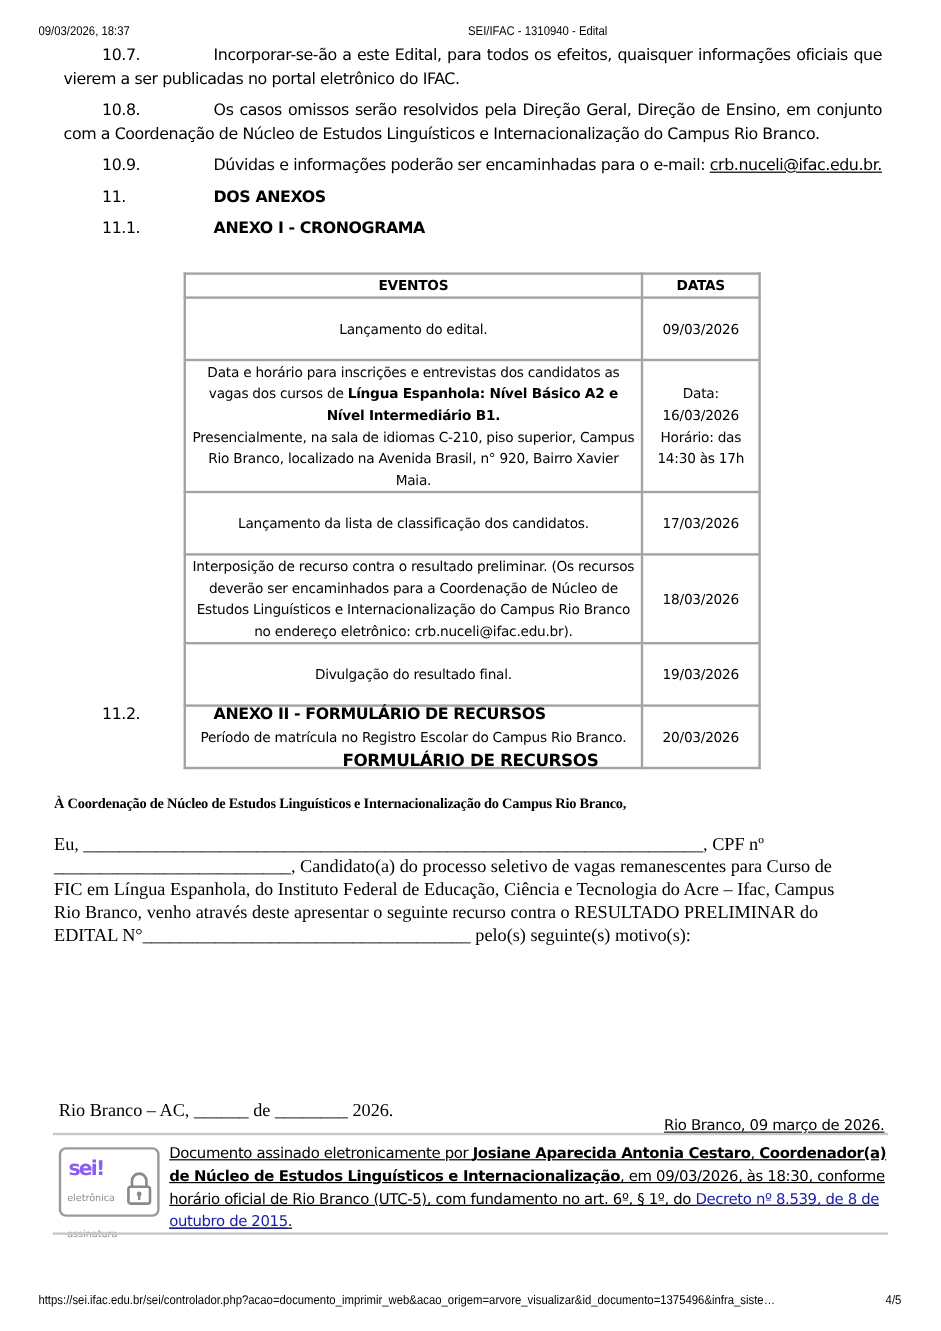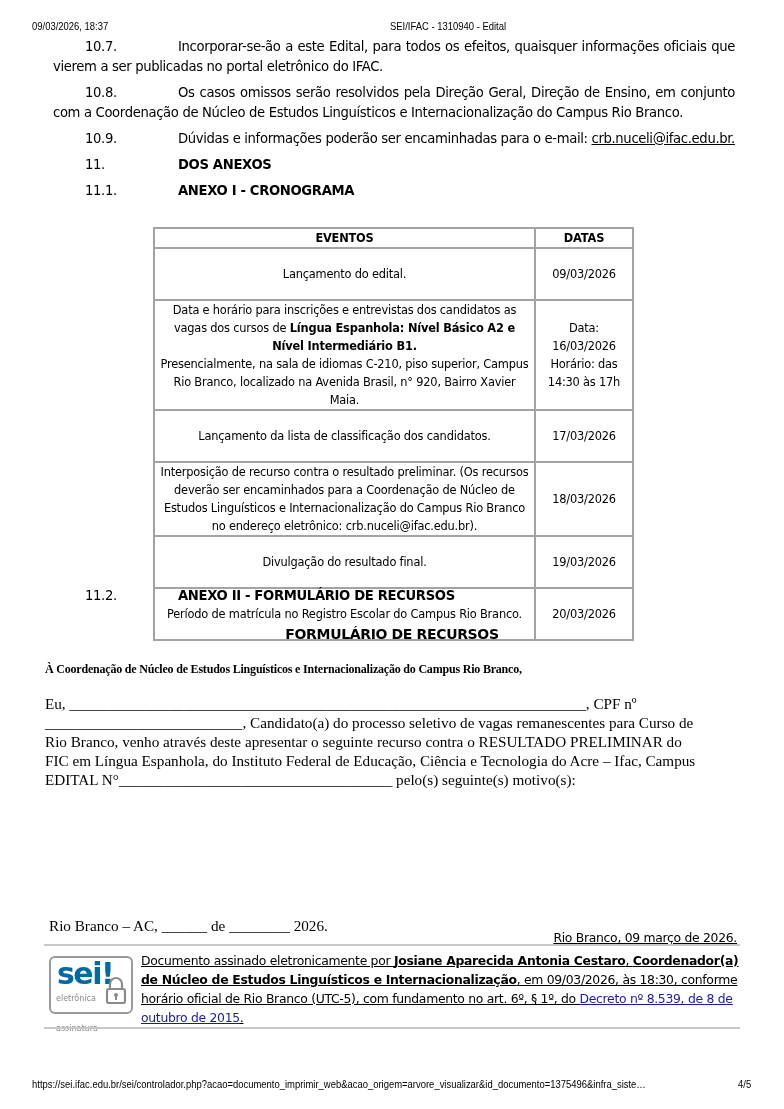--- a/index.html
+++ b/index.html
@@ -13,21 +13,21 @@
   .link-under { text-decoration: underline; }
   table.crono { position: absolute; left: 153px; top: 227px; width: 481px; border-collapse: collapse; font-family: "DejaVu Sans", sans-serif; font-size: 11.4px; line-height: 18px; letter-spacing: -0.2px; }
   table.crono td, table.crono th { border: 2px solid #a3a3a3; text-align: center; vertical-align: middle; padding: 0 4px; }
   table.crono th { font-weight: bold; height: 18px; }
   table.crono td.date { width: 88px; padding: 16px 2px; }
   .serif { font-family: "Liberation Serif", serif; font-size: 15.2px; line-height: 19px; }
   .hr { position: absolute; left: 44px; width: 696px; height: 0; border-top: 2px solid #c8c8c8; }
   .sig-text { font-family: "DejaVu Sans", sans-serif; font-size: 12.4px; line-height: 19px; letter-spacing: -0.3px; text-decoration: underline; }
   .sig-text a { color: #1a1aa6; text-decoration: underline; }
   .seal { position: absolute; left: 49px; top: 956px; width: 84px; height: 58px; border: 2px solid #9a9a9a; border-radius: 6px; box-sizing: border-box; background: #fff; }
-  .seal-word { position: absolute; left: 6px; top: 1px; font-family: "DejaVu Sans", sans-serif; font-weight: bold; font-size: 30px; color: #0369a1; letter-spacing: -1.5px; line-height: 30px; }
+  .seal-word { position: absolute; left: 6px; top: 1px; font-family: "DejaVu Sans", sans-serif; font-weight: bold; font-size: 17px; color: #8b5cf6; letter-spacing: -1.5px; line-height: 30px; }
   .seal-sub { position: absolute; left: 5px; font-family: "DejaVu Sans", sans-serif; font-size: 8px; color: #8a8a8a; line-height: 9px; }
   .lock { position: absolute; left: 54px; top: 18px; width: 22px; height: 30px; }
   .footer-url { font-family: "Liberation Sans", sans-serif; font-size: 10.5px; white-space: nowrap; transform: scaleX(0.9); transform-origin: left top; }
 </style>
 </head>
 <body>
 
 <div class="abs print-hdr" style="left:32px; top:20px;">09/03/2026, 18:37</div>
 <div class="abs print-hdr" style="left:390px; top:20px;">SEI/IFAC - 1310940 - Edital</div>
 
@@ -88,22 +88,22 @@
   <span class="num">11.2.</span><span class="bold">ANEXO II - FORMULÁRIO DE RECURSOS</span>
 </div>
 
 <div class="abs body-text bold" style="left:0; width:784px; top:624px; text-align:center; font-size:14px;">FORMULÁRIO DE RECURSOS</div>
 
 <div class="abs serif bold" style="left:45px; top:660px; font-size:12px; letter-spacing:-0.2px;">À Coordenação de Núcleo de Estudos Linguísticos e Internacionalização do Campus Rio Branco,</div>
 
 <div class="abs serif" style="left:45px; top:694px; width:700px;">
   <div style="white-space:nowrap;"><span>Eu, </span><span>____________________________________________________________________</span><span>, CPF nº</span></div>
   <div style="white-space:nowrap;"><span>__________________________</span><span>, Candidato(a) do processo seletivo de vagas remanescentes para Curso de</span></div>
+  <div style="white-space:nowrap;">FIC em  Língua Espanhola, do Instituto Federal de Educação, Ciência e Tecnologia do Acre – Ifac, Campus</div>
   <div style="white-space:nowrap;">Rio Branco, venho através deste apresentar o seguinte recurso contra o RESULTADO PRELIMINAR do</div>
-  <div style="white-space:nowrap;">FIC em  Língua Espanhola, do Instituto Federal de Educação, Ciência e Tecnologia do Acre – Ifac, Campus</div>
   <div style="white-space:nowrap;"><span>EDITAL N°</span><span>____________________________________</span><span> pelo(s) seguinte(s) motivo(s):</span></div>
 </div>
 
 <div class="abs serif" style="left:49px; top:868px;margin-top:48px;">Rio Branco – AC, ______ de ________ 2026.</div>
 
 <div class="abs sig-text" style="right:47px; top:928px; text-align:right;">Rio Branco, 09 março de 2026.</div>
 
 <div class="hr" style="top:944px;"></div>
 
 <div class="seal">

